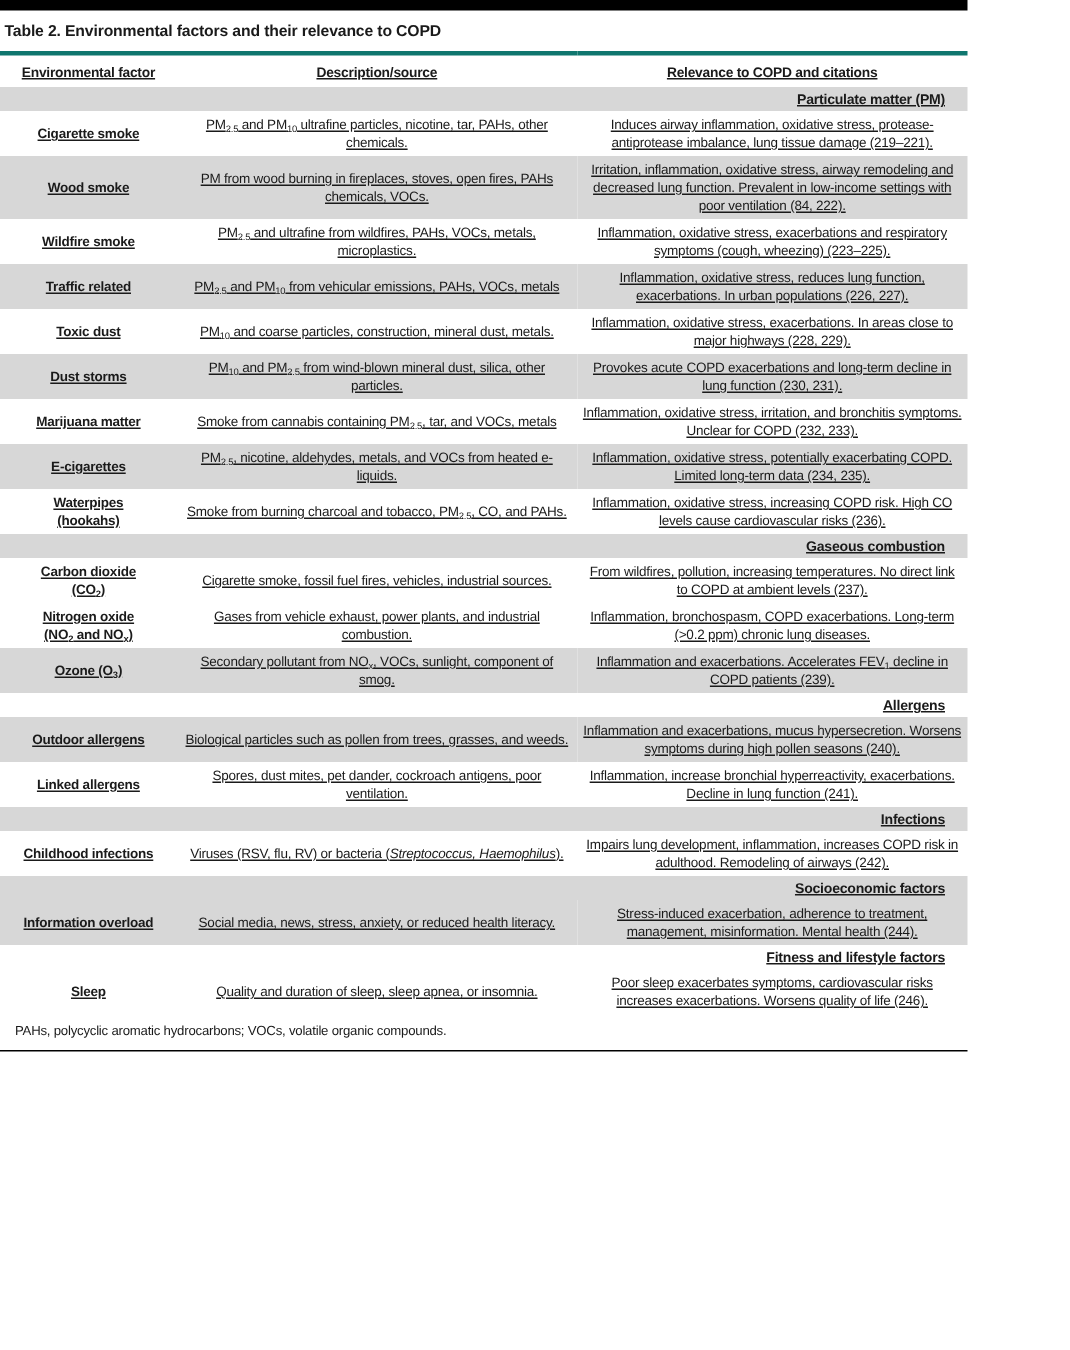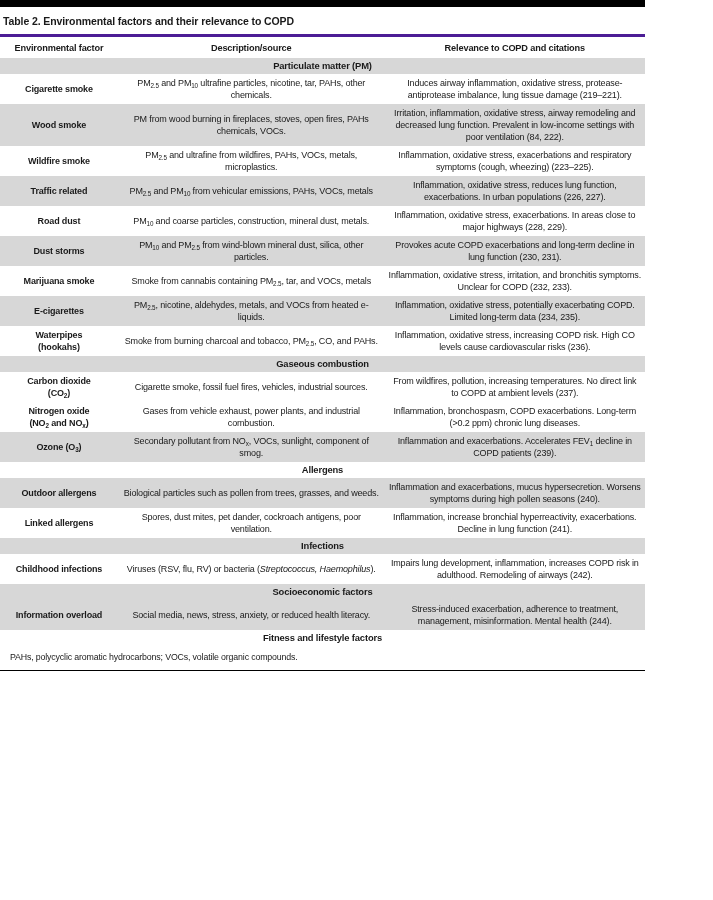--- a/index.html
+++ b/index.html
@@ -23,46 +23,47 @@
   }
   .table-title {
     font-size: 10.5px;
     font-weight: bold;
     padding: 8px 4px 7px 3px;
     letter-spacing: -0.1px;
   }
   table {
     width: 100%;
     border-collapse: collapse;
-    border-top: 3px solid #4c1d95;
+    border-top: 3px solid #0f766e;
     table-layout: fixed;
+    text-decoration: underline;
   }
   th, td {
     font-size: 9px;
     line-height: 12px;
     padding: 3px 4px;
     text-align: center;
     vertical-align: middle;
     word-wrap: break-word;
   }
   thead th {
     font-weight: bold;
     font-size: 9.2px;
     padding: 5px 2px 4px 2px;
   }
   .col-factor { width: 18%; }
   .col-desc   { width: 41.5%; }
   .col-rel    { width: 40.5%; }
   tr.shade { background: #d7d7d7; }
   td.factor { font-weight: bold; }
   td.section {
-    text-align: center;
+    text-align: right;
     font-weight: bold;
     font-size: 9.4px;
-    padding: 2px 3px;
+    padding: 2px 15px;
     line-height: 12px;
   }
   sub {
     font-size: 6.3px;
     line-height: 0;
     vertical-align: baseline;
     position: relative;
     top: 2px;
   }
   .footnote {
@@ -107,31 +108,31 @@
           <td class="factor">Wildfire smoke</td>
           <td class="desc">PM<sub>2.5</sub> and ultrafine from wildfires, PAHs, VOCs, metals, microplastics.</td>
           <td class="rel">Inflammation, oxidative stress, exacerbations and respiratory symptoms (cough, wheezing) (223–225).</td>
         </tr>
         <tr class="shade">
           <td class="factor">Traffic related</td>
           <td class="desc">PM<sub>2.5</sub> and PM<sub>10</sub> from vehicular emissions, PAHs, VOCs, metals</td>
           <td class="rel">Inflammation, oxidative stress, reduces lung function, exacerbations. In urban populations (226, 227).</td>
         </tr>
         <tr>
-          <td class="factor">Road dust</td>
+          <td class="factor">Toxic dust</td>
           <td class="desc">PM<sub>10</sub> and coarse particles, construction, mineral dust, metals.</td>
           <td class="rel">Inflammation, oxidative stress, exacerbations. In areas close to major highways (228, 229).</td>
         </tr>
         <tr class="shade">
           <td class="factor">Dust storms</td>
           <td class="desc">PM<sub>10</sub> and PM<sub>2.5</sub> from wind-blown mineral dust, silica, other particles.</td>
           <td class="rel">Provokes acute COPD exacerbations and long-term decline in lung function (230, 231).</td>
         </tr>
         <tr>
-          <td class="factor">Marijuana smoke</td>
+          <td class="factor">Marijuana matter</td>
           <td class="desc">Smoke from cannabis containing PM<sub>2.5</sub>, tar, and VOCs, metals</td>
           <td class="rel">Inflammation, oxidative stress, irritation, and bronchitis symptoms. Unclear for COPD (232, 233).</td>
         </tr>
         <tr class="shade">
           <td class="factor">E-cigarettes</td>
           <td class="desc">PM<sub>2.5</sub>, nicotine, aldehydes, metals, and VOCs from heated e-liquids.</td>
           <td class="rel">Inflammation, oxidative stress, potentially exacerbating COPD. Limited long-term data (234, 235).</td>
         </tr>
         <tr>
           <td class="factor">Waterpipes<br>(hookahs)</td>
@@ -180,18 +181,23 @@
         <tr class="shade">
           <td colspan="3" class="section">Socioeconomic factors</td>
         </tr>
         <tr class="shade">
           <td class="factor">Information overload</td>
           <td class="desc">Social media, news, stress, anxiety, or reduced health literacy.</td>
           <td class="rel">Stress-induced exacerbation, adherence to treatment, management, misinformation. Mental health (244).</td>
         </tr>
         <tr>
           <td colspan="3" class="section">Fitness and lifestyle factors</td>
+        </tr>
+        <tr>
+          <td class="factor">Sleep</td>
+          <td class="desc">Quality and duration of sleep, sleep apnea, or insomnia.</td>
+          <td class="rel">Poor sleep exacerbates symptoms, cardiovascular risks increases exacerbations. Worsens quality of life (246).</td>
         </tr>
       </tbody>
   </table>
   <div class="footnote">PAHs, polycyclic aromatic hydrocarbons; VOCs, volatile organic compounds.</div>
   <div class="bottom-rule"></div>
 </div>
 
 </body></html>

